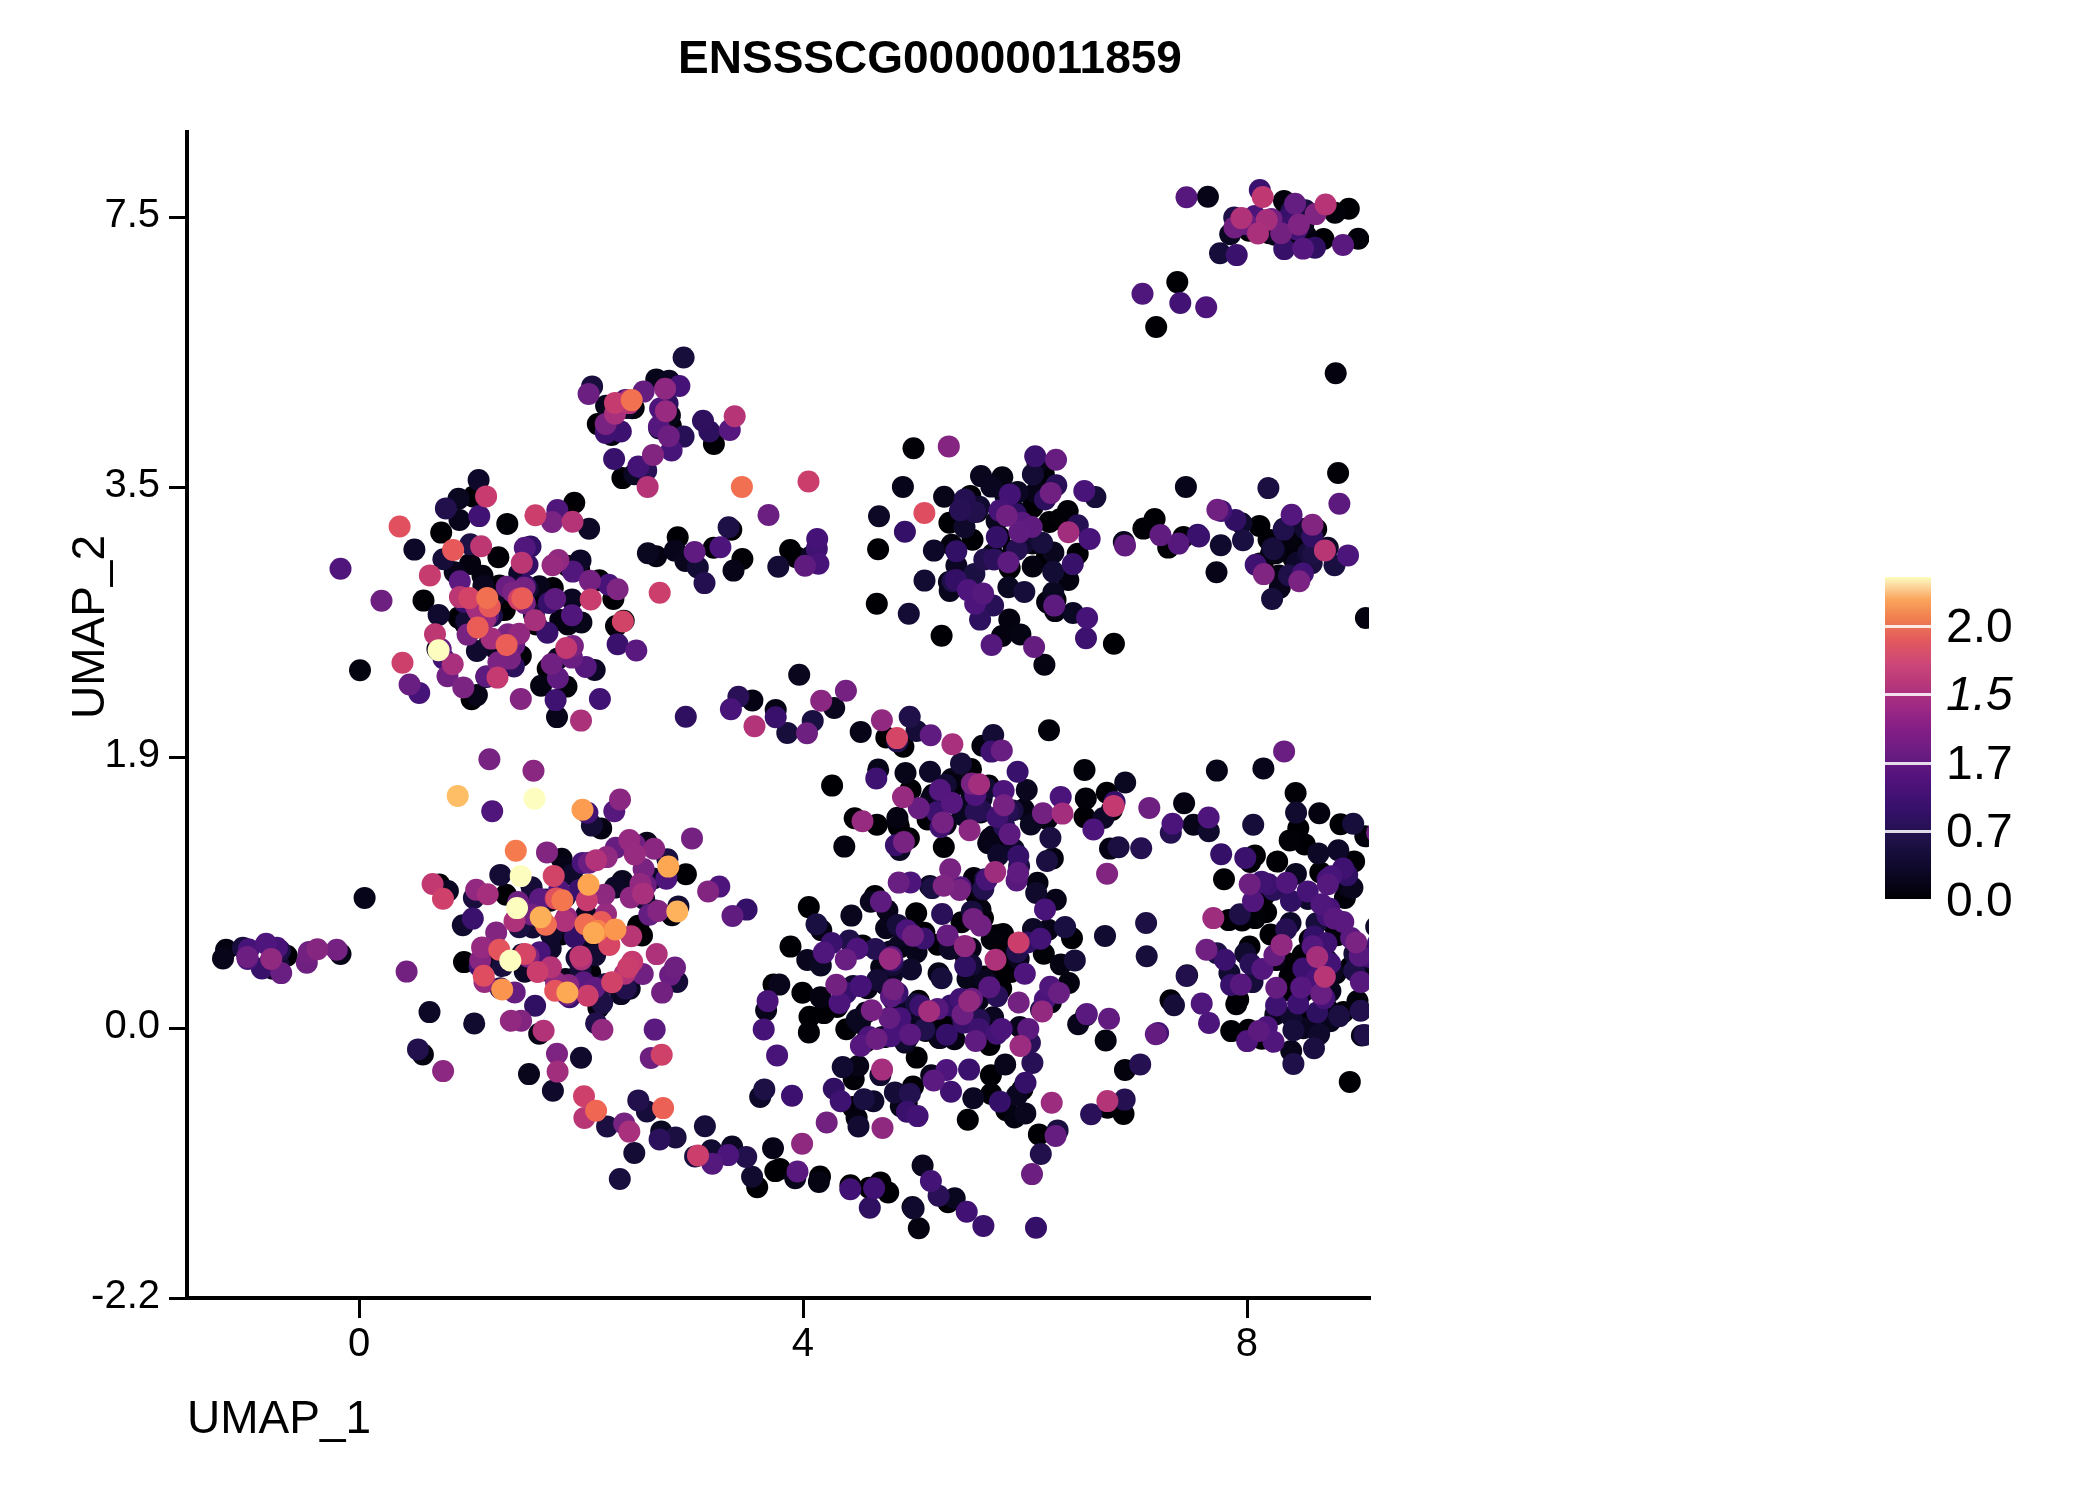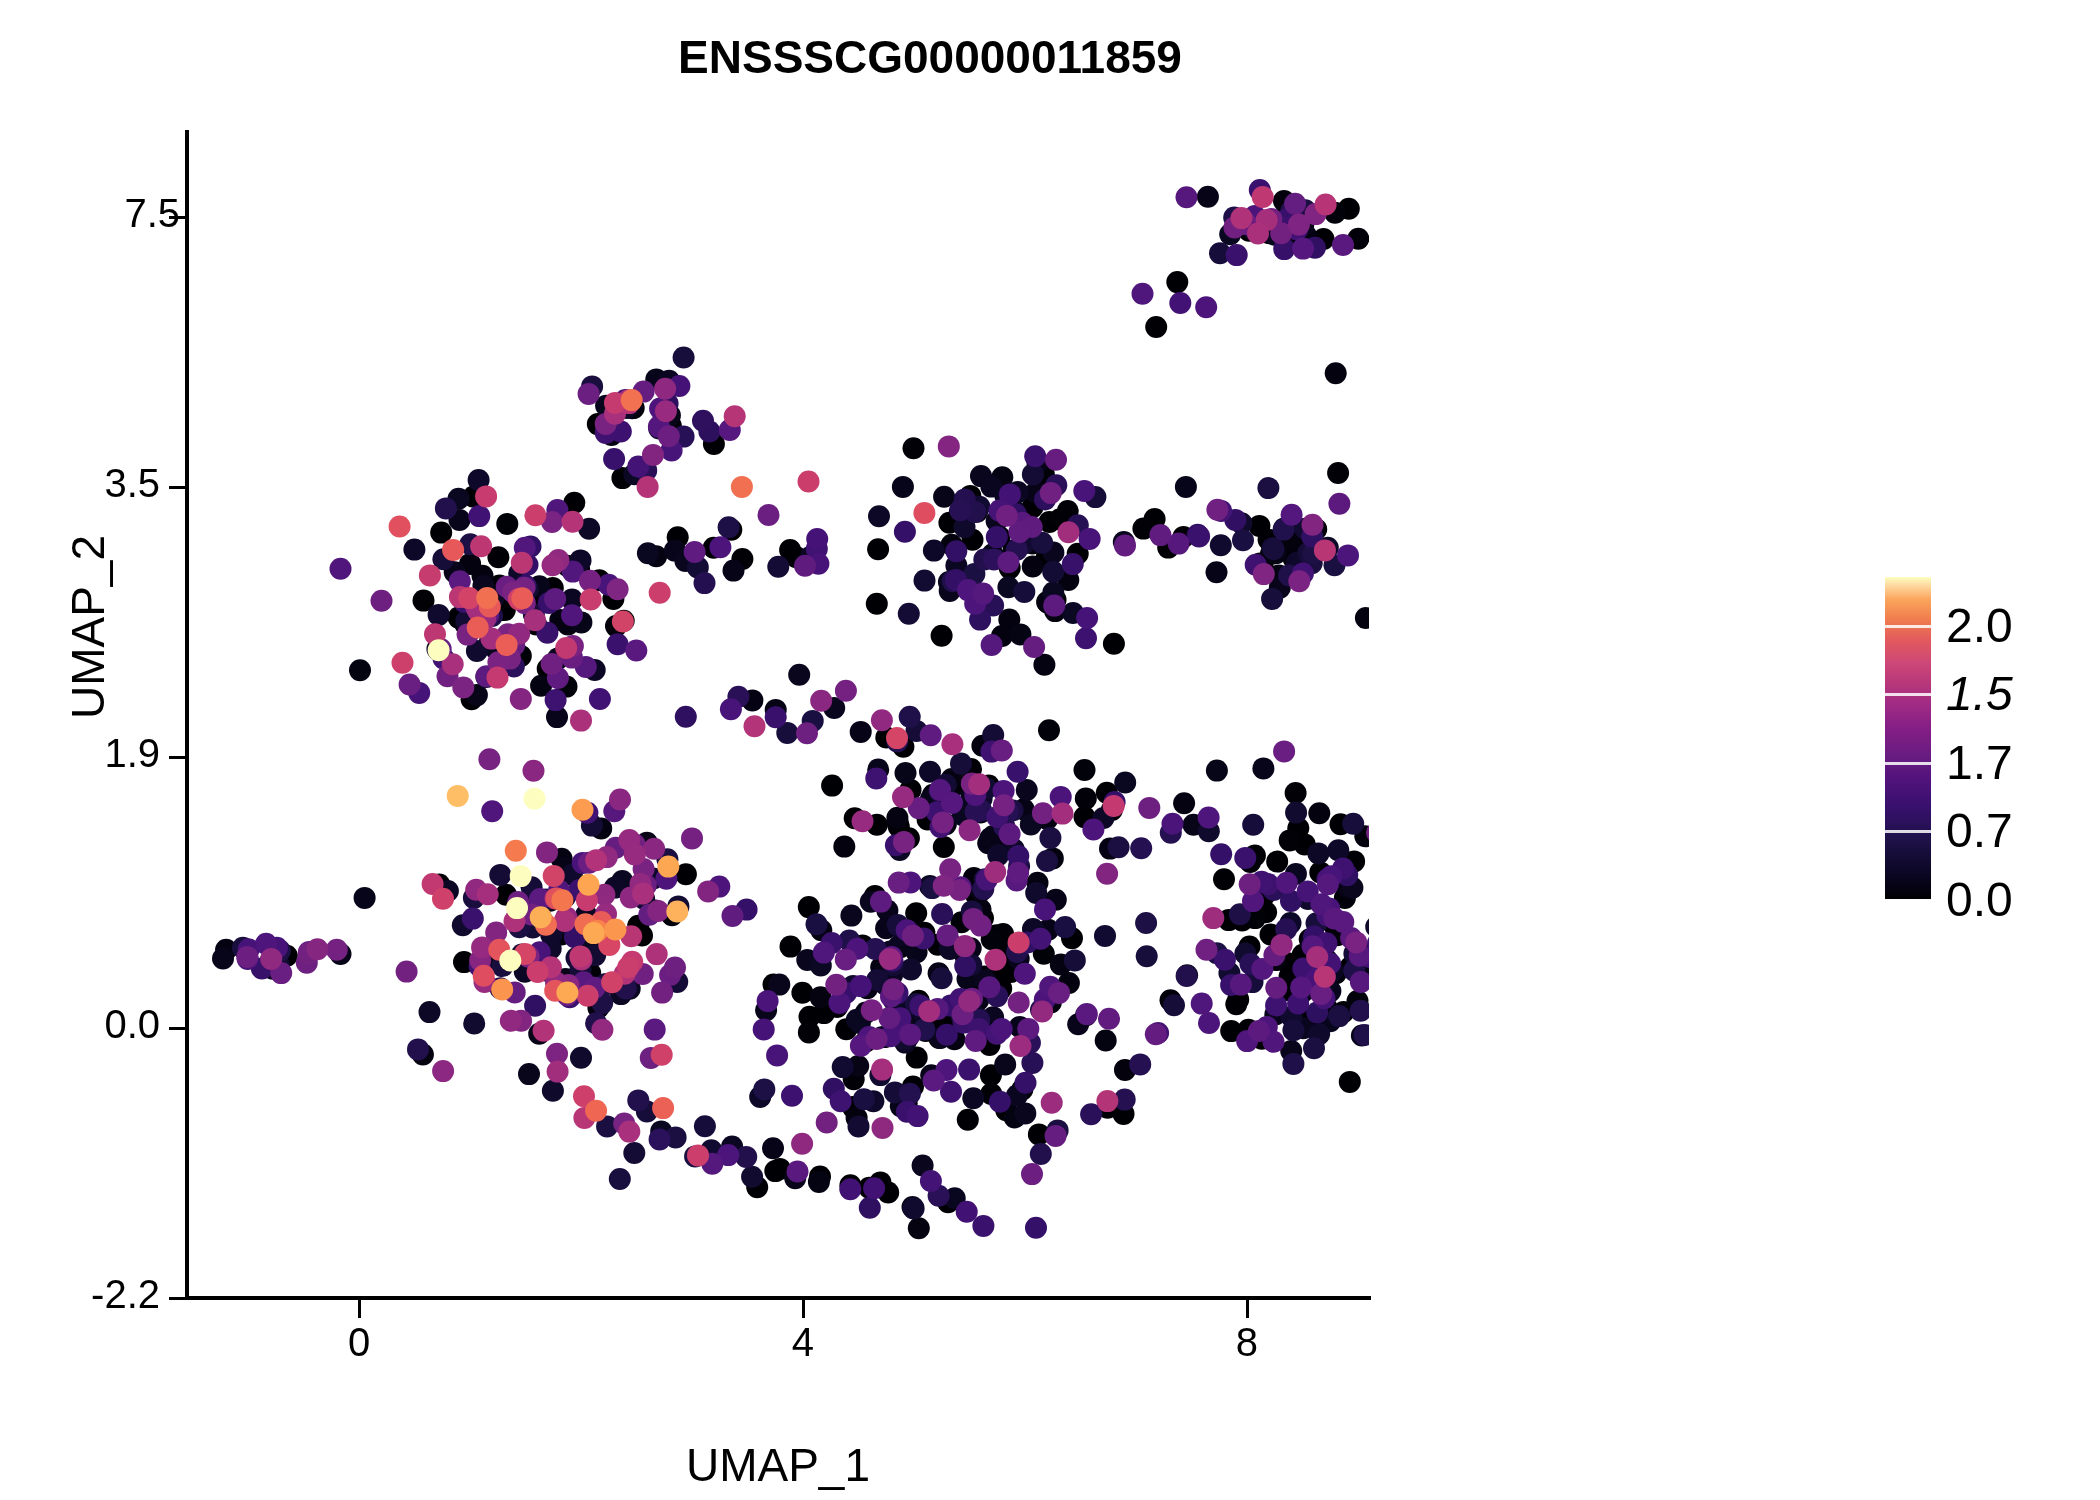--- a/index.html
+++ b/index.html
@@ -68,22 +68,22 @@
     text-align:center;
     font-size:46px; color:#000;
     transform:rotate(-90deg);
     transform-origin:50% 50%;
     white-space:nowrap;
   }
   #xlab {
     position:absolute;
     left:187px; top:1390px;
     width:1182px;
-    text-align:center;
-    font-size:46px; color:#000;margin-top:48px;
+    text-align:left;
+    font-size:46px; color:#000;
   }
 
   #legend { position:absolute; left:1880px; top:570px; width:200px; height:340px; }
   #legend-bar {
     position:absolute; left:5px; top:7px;
     width:46px; height:322px;
     background:linear-gradient(to top,
       #000004 0%,
       #0b0724 8%,
       #1d1147 18%,
@@ -1411,21 +1411,21 @@
         <circle cx="347.5" cy="668.7" r="11" fill="rgb(252,253,191)"></circle>
         <circle cx="323.3" cy="830.5" r="11" fill="rgb(252,253,191)"></circle>
       </svg>
   </div>
 
   <div id="ytick-labels">
       <div class="ytick-label" style="top: 1272px; left: 0px; width: 160px; right: auto;">-2.2</div>
       <div class="ytick-label" style="top: 1001.63px; left: 0px; width: 160px; right: auto;">0.0</div>
       <div class="ytick-label" style="top: 731.259px; left: 0px; width: 160px; right: auto;">1.9</div>
       <div class="ytick-label" style="top: 460.889px; left: 0px; width: 160px; right: auto;">3.5</div>
-      <div class="ytick-label" style="top: 190.519px; left: 0px; width: 160px; right: auto; margin-left: 20px;">7.5</div>
+      <div class="ytick-label" style="top: 190.519px; left: 0px; width: 160px; right: auto;">7.5</div>
     </div>
   <div id="ytick-marks">
       <div class="ytick-mark" style="top: 1297px; left: 169px;"></div>
       <div class="ytick-mark" style="top: 1026.63px; left: 169px;"></div>
       <div class="ytick-mark" style="top: 756.259px; left: 169px;"></div>
       <div class="ytick-mark" style="top: 485.889px; left: 169px;"></div>
       <div class="ytick-mark" style="top: 215.519px; left: 169px;"></div>
     </div>
   <div id="xtick-labels">
       <div class="xtick-label" style="left: 319.028px; top: 1320px;">0</div>

